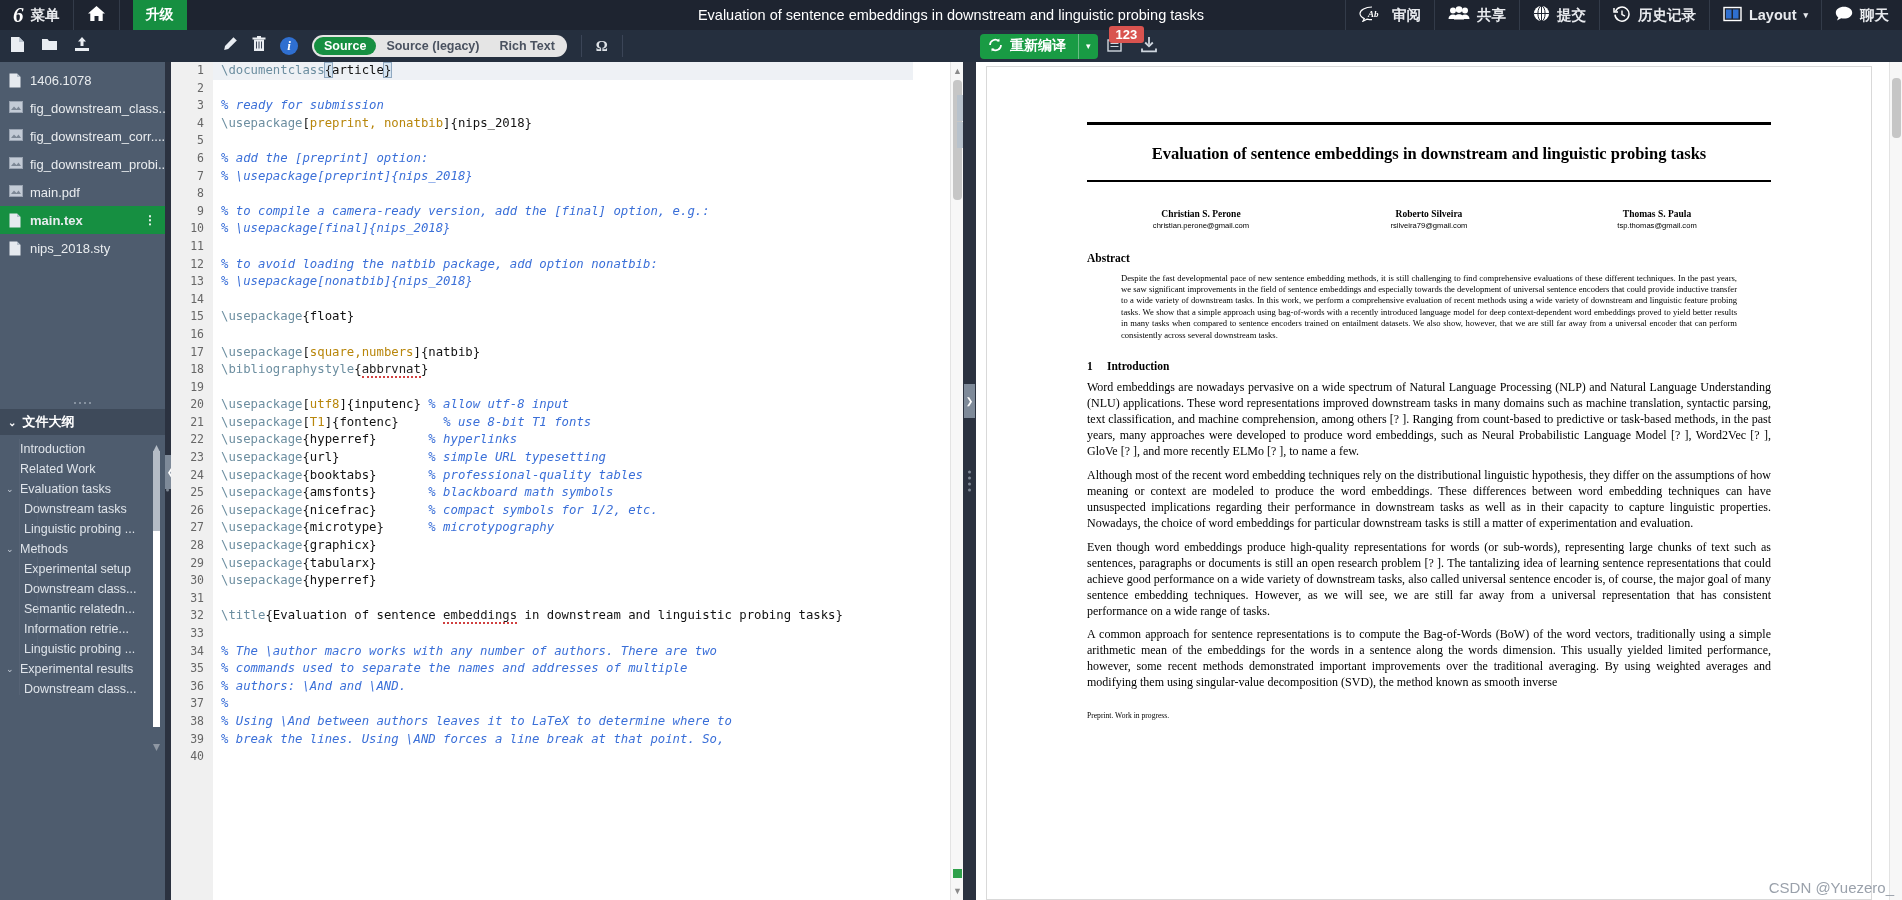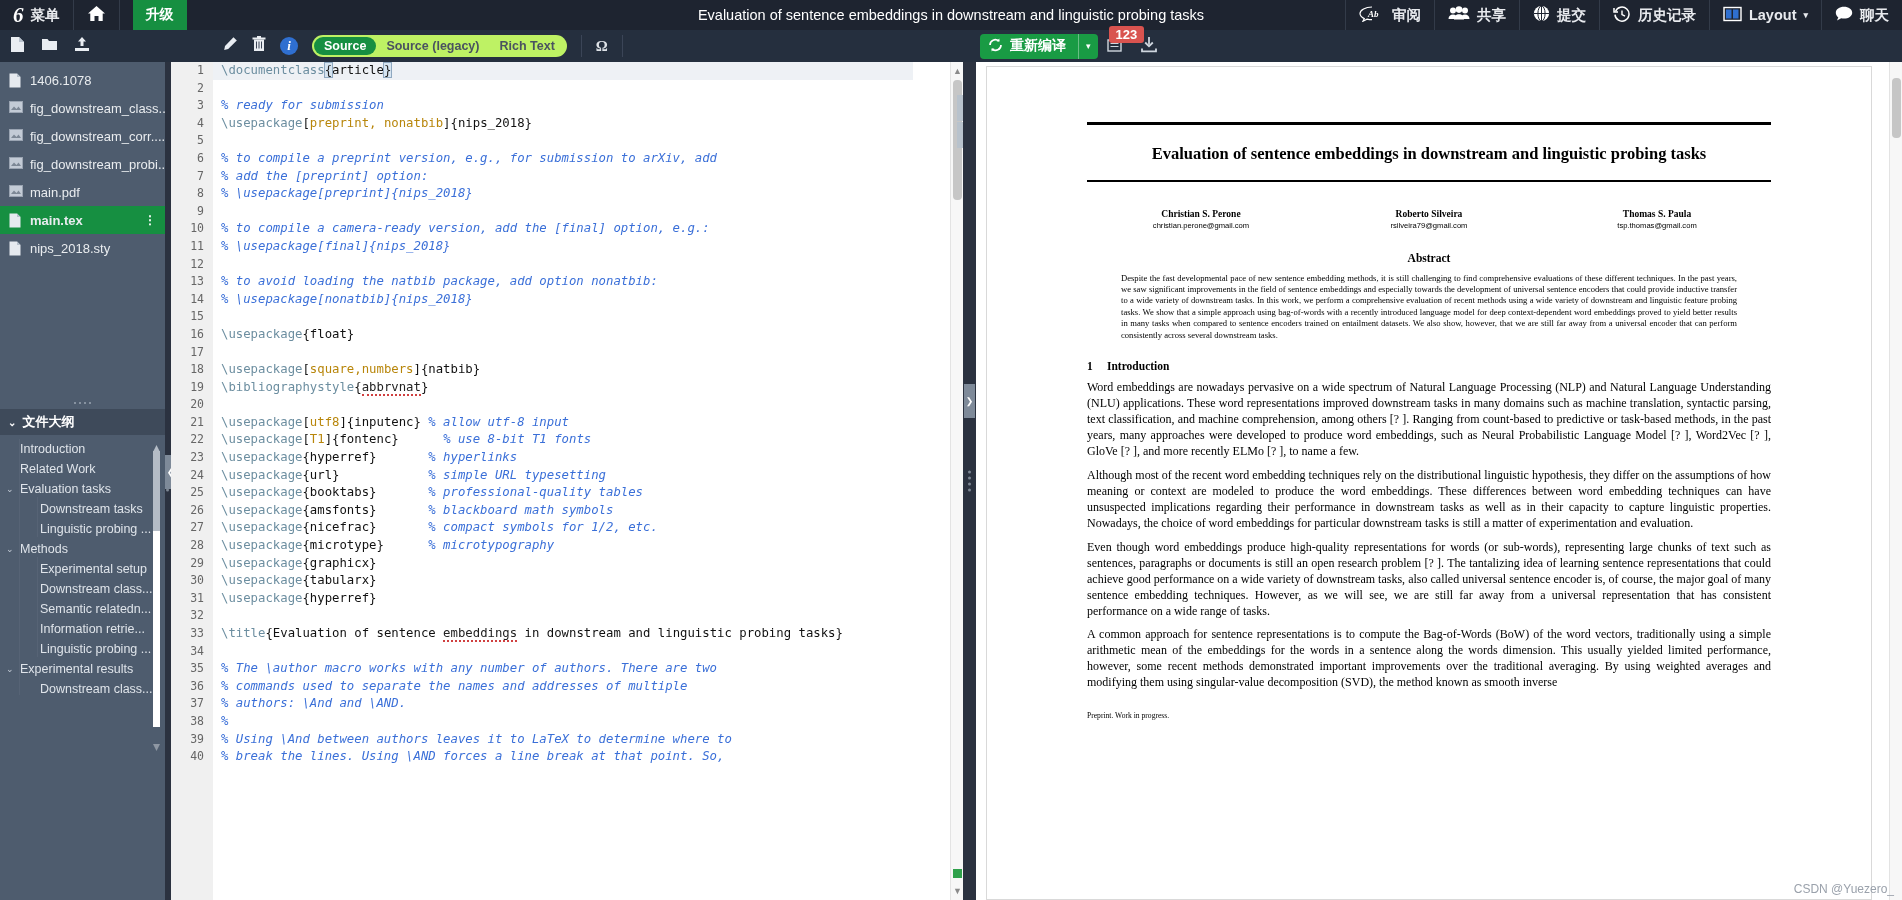--- a/index.html
+++ b/index.html
@@ -29,21 +29,21 @@
   .icon{display:inline-block;vertical-align:middle;}
 
   
   #subbar{
     position:absolute;left:0;top:30px;width:1902px;height:32px;
     background:#252f3e;display:flex;align-items:center;
   }
   #subbar-left{width:204px;height:32px;display:flex;align-items:center;
     gap:16px;padding-left:10px;background:#252f3e;}
   #subbar-mid{flex:1;height:32px;display:flex;align-items:center;gap:14px;padding-left:18px;}
-  .seg-group{display:flex;align-items:center;background:#bef264;border-radius:13px;
+  .seg-group{display:flex;align-items:center;background:#e5e5e5;border-radius:13px;
     height:22px;padding:2px;}
   .seg{font-size:12.5px;font-weight:bold;color:#4a5260;padding:0 10px;line-height:18px;
     border-radius:11px;cursor:pointer;white-space:nowrap;}
   .seg.active{background:#168f41;color:#fff;}
   .info-dot{width:18px;height:18px;border-radius:50%;background:#2f6fd0;color:#fff;
     font-family:"Liberation Serif",serif;font-style:italic;font-size:13px;font-weight:bold;
     text-align:center;line-height:18px;cursor:pointer;}
   .omega{color:#dfe3e8;font-size:15px;font-weight:bold;font-family:"Liberation Serif",serif;cursor:pointer;}
   .vdiv{width:1px;height:22px;background:#3b4557;}
   #subbar-right{width:936px;height:32px;display:flex;align-items:center;
@@ -70,21 +70,21 @@
   .fi{width:13px;height:15px;flex:none;}
   #files-panel{height:335px;overflow:hidden;padding-top:4px;}
   .drag-dots{height:12px;display:flex;align-items:center;justify-content:center;gap:3px;}
   .drag-dots i{width:2px;height:2px;background:#9aa4b2;border-radius:50%;display:block;}
   #outline-head{display:flex;align-items:center;gap:6px;height:26px;padding-left:8px;
     background:#3e4a5a;color:#fff;font-size:13px;font-weight:bold;cursor:pointer;}
   #outline-list{height:430px;overflow:hidden;position:relative;padding-top:4px;}
   .out-row{display:flex;align-items:center;height:20px;color:#dfe4ea;font-size:12.5px;
     cursor:pointer;white-space:nowrap;}
   .out-l0{padding-left:18px;}
-  .out-l1{padding-left:38px;}
+  .out-l1{padding-left:22px;}
   .chev{width:12px;margin-left:-12px;margin-right:2px;color:#c3cbd6;font-size:9px;}
   .vline{position:absolute;width:1px;background:#66738554;}
   
   #out-sb{position:absolute;right:4px;top:4px;width:9px;height:300px;}
   #out-sb .track{position:absolute;top:12px;bottom:12px;left:1px;width:7px;background:#ffffff;}
   #out-sb .thumb{position:absolute;top:12px;left:1px;width:7px;height:80px;background:#b4bcc6;}
   .sb-arrow{position:absolute;left:0;width:9px;height:9px;}
 
   
   #sb-handle{position:absolute;left:165px;top:62px;width:6px;height:838px;background:#2b3240;}
@@ -132,31 +132,31 @@
   #pg-inner{position:absolute;left:0;top:0;right:0;bottom:0;padding:55px 100px 0 100px;
     font-family:"Liberation Serif",serif;color:#000;}
   .rule{height:3px;background:#000;margin:0 auto;width:100%;}
   .rule-thin{height:1.5px;background:#000;margin:0 auto;width:100%;}
   #pdf-title{text-align:center;font-size:16.5px;font-weight:bold;line-height:1.28;
     margin:18px 0 16px;}
   .authors{display:flex;justify-content:flex-end;text-align:center;margin-top:27px;}
   .author{flex:1;}
   .a-name{font-size:9.5px;font-weight:bold;}
   .a-mail{font-family:Liberation Sans, sans-serif;font-size:7.6px;margin-top:2px;}
-  .abs-head{text-align:center;font-size:11.5px;font-weight:bold;margin-top:22px;}
+  .abs-head{font-size:11.5px;font-weight:bold;margin-top:22px;}
   .abs-body{margin:9px 34px 0 34px;font-size:8.6px;line-height:1.33;text-align:justify;}
   .sec-head{font-size:11.5px;font-weight:bold;margin-top:19px;}
   .sec-head .num{display:inline-block;width:20px;}
   .body-p{font-size:12px;line-height:1.33;text-align:justify;margin-top:8px;}
   .preprint{font-size:7.6px;margin-top:20px;}
   
   #pdf-sb{position:absolute;right:0;top:0;width:13px;height:838px;background:#f7f7f7;border-left:1px solid #e3e3e3;}
   #pdf-thumb{position:absolute;left:2px;top:16px;width:9px;height:60px;background:#c6c6c6;border-radius:4px;}
 
-  #watermark{position:absolute;right:8px;bottom:4px;font-size:12px;color:#9aa1ab;}
+  #watermark{position:absolute;right:8px;bottom:4px;font-size:15px;color:#9aa1ab;}
 </style>
 </head>
 <body>
 
 <div id="topbar">
   <div class="tb-cell tb-sep">
     <span class="logo-6">6</span>
     <span>菜单</span>
   </div>
   <div class="tb-cell tb-sep">
@@ -496,21 +496,20 @@
       <div class="ln">38</div>
       <div class="ln">39</div>
       <div class="ln">40</div>
     </div>
   <div id="code">
       <div class="cl cur"><span class="cmd">\documentclass</span><span class="sel-brace">{</span><span class="arg">article</span><span class="sel-brace">}</span><span class="caret-bar"></span></div>
       <div class="cl">&nbsp;</div>
       <div class="cl"><span class="com">% ready for submission</span></div>
       <div class="cl"><span class="cmd">\usepackage</span><span class="arg">[</span><span class="opt">preprint, nonatbib</span><span class="arg">]{nips_2018}</span></div>
       <div class="cl">&nbsp;</div>
-      <div class="cl"><span class="com">% to compile a preprint version, e.g., for submission to arXiv, add</span></div>
       <div class="cl"><span class="com">% add the [preprint] option:</span></div>
       <div class="cl"><span class="com">% \usepackage[preprint]{nips_2018}</span></div>
       <div class="cl">&nbsp;</div>
       <div class="cl"><span class="com">% to compile a camera-ready version, add the [final] option, e.g.:</span></div>
       <div class="cl"><span class="com">% \usepackage[final]{nips_2018}</span></div>
       <div class="cl">&nbsp;</div>
       <div class="cl"><span class="com">% to avoid loading the natbib package, add option nonatbib:</span></div>
       <div class="cl"><span class="com">% \usepackage[nonatbib]{nips_2018}</span></div>
       <div class="cl">&nbsp;</div>
       <div class="cl"><span class="cmd">\usepackage</span><span class="arg">{float}</span></div>

